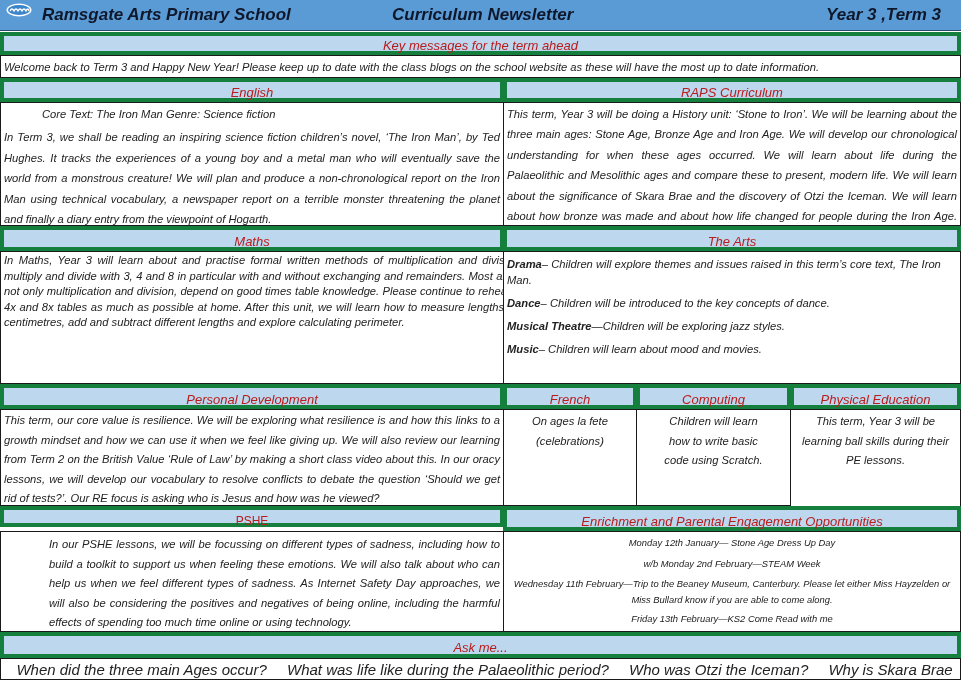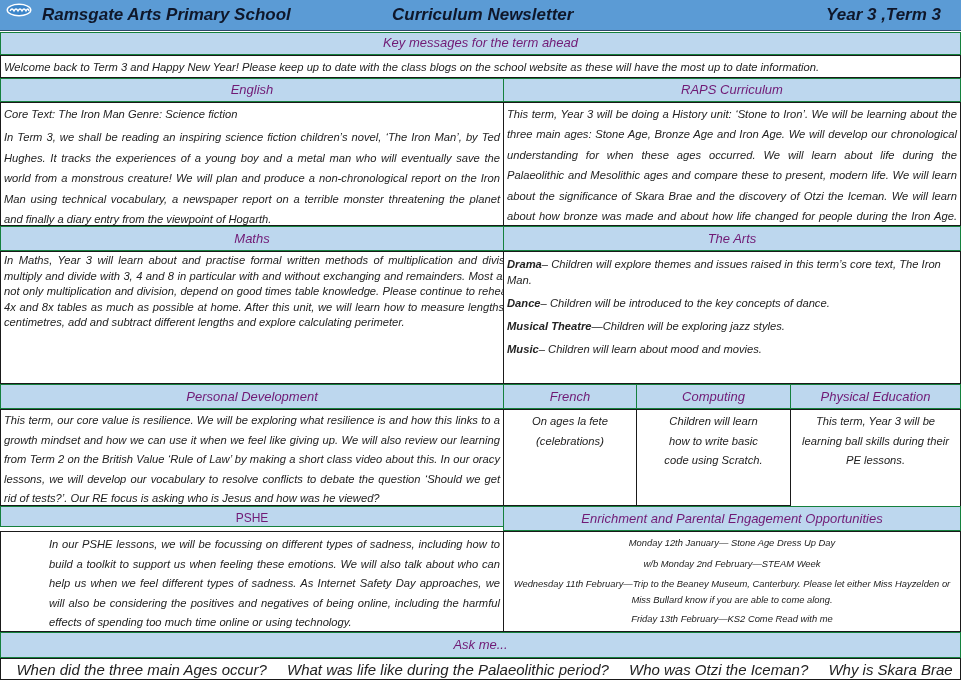--- a/index.html
+++ b/index.html
@@ -11,21 +11,21 @@
     background: #5b9bd5; color: #0f172a; font-weight: bold; font-style: italic;
     border-bottom: 1px solid #2e4a6b;
   }
   .banner .logo { position: absolute; left: 6px; top: 3px; width: 26px; height: 14px; }
   .banner .school { position: absolute; left: 42px; top: 5px; font-size: 17px; }
   .banner .title { position: absolute; left: 392px; top: 5px; font-size: 17px; }
   .banner .term { position: absolute; right: 20px; top: 5px; font-size: 17px; }
 
   .hdr {
     position: absolute; background: #bdd7ee; font-style: italic; font-size: 13px;
-    text-align: center; color: #701a75; border: 1px solid #15803d; line-height: 20px;
+    text-align: center; color: #b91c1c; border: 4px solid #15803d; line-height: 20px;
   }
   .cell {
     position: absolute; background: #fff; font-style: italic; font-size: 11.2px;
     line-height: 20.4px; color: #222; border: 1px solid #1a1a1a; padding: 1px 3px;
   }
   .just { text-align: justify; }
   .center { text-align: center; }
   .cell p { margin-bottom: 3px; }
   .small { font-size: 9.4px; line-height: 21px; }
   .b { font-weight: bold; }
@@ -48,21 +48,21 @@
   <span>Key messages for the term ahead</span>
 </div>
 <div class="cell" style="left:0;top:55px;width:961px;height:23px;line-height:20px;padding-left:3px;">
   <span>Welcome back to Term 3 and Happy New Year! Please keep up to date with the class blogs on the school website as these will have the most up to date information.</span>
 </div>
 
 <div class="hdr" style="left:0;top:78px;width:504px;height:24px;line-height:22px;">
   <span>English</span>
 </div>
 <div class="cell just" style="left:0;top:102px;width:504px;height:124px;">
-  <p style="font-style:italic;">Core Text: The Iron Man    Genre:  Science fiction</p>
+  <p style="font-style:italic;margin-left:38px;">Core Text: The Iron Man    Genre:  Science fiction</p>
   <p>In Term 3, we shall be reading an inspiring science fiction children’s novel, ‘The Iron Man’, by Ted Hughes. It tracks the experiences of a young boy and a metal man who will eventually save the world from a monstrous creature! We will plan and produce a  non-chronological report on the Iron Man using technical vocabulary, a newspaper report on a terrible monster threatening the planet and finally a diary entry from the viewpoint of Hogarth.</p>
 </div>
 
 <div class="hdr" style="left:503px;top:78px;width:458px;height:24px;line-height:22px;">
   <span>RAPS Curriculum</span>
 </div>
 <div class="cell just" style="left:503px;top:102px;width:458px;height:124px;">
   <p>This term, Year 3 will be doing a History unit: ‘Stone to Iron’. We will be learning about the three main ages: Stone Age, Bronze Age and Iron Age. We will develop our chronological understanding for when these ages occurred. We will learn about life during the Palaeolithic and Mesolithic ages and compare these to present, modern life. We will learn about the significance of Skara Brae and the discovery of Otzi the Iceman. We will learn about how bronze was made and about how life changed for people during the Iron Age. Keep an eye out on the blog for what we get up to!</p>
 </div>
 

